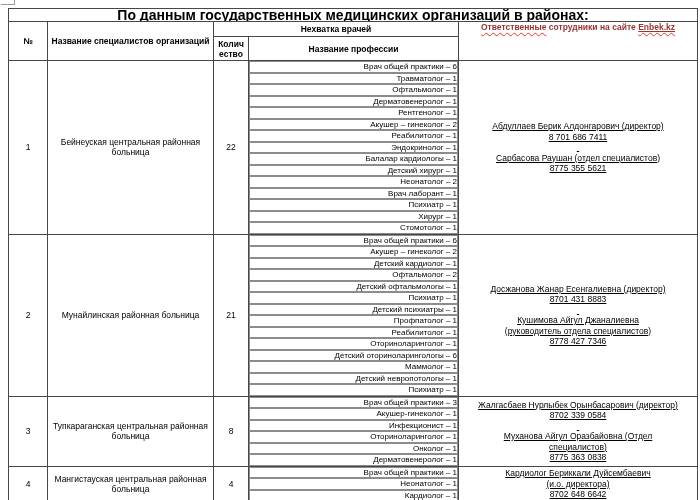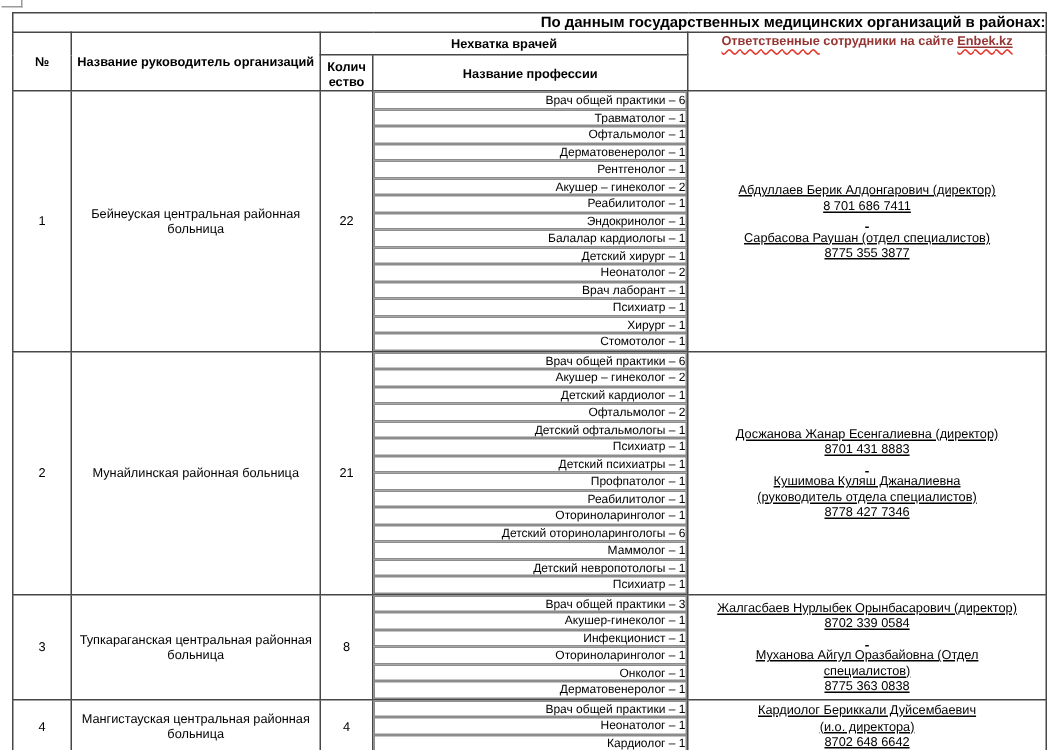--- a/index.html
+++ b/index.html
@@ -12,22 +12,22 @@
   .fragment{
     position:absolute;left:1px;top:0;width:13px;height:4px;
     border-right:1px solid #9a9a9a;border-bottom:1px solid #9a9a9a;
   }
   table.doc{
     border-collapse:collapse;position:absolute;left:8px;top:8px;
     width:689px;table-layout:fixed;
   }
   table.doc td{border:1px solid #474747;padding:0;overflow:hidden;}
   .title-cell{
-    font-weight:bold;font-size:10px;height:12px;line-height:11px;
-    text-align:right;color:#000;
+    font-weight:bold;font-size:14px;height:12px;line-height:11px;
+    text-align:center;color:#000;
   }
   .hdr{
     font-weight:bold;font-size:8.5px;text-align:center;
     vertical-align:middle;color:#000;line-height:10px;
   }
   .shortage-hdr{height:14px;margin-top:24px;}
   .count-hdr{height:23px;}
   .resp-hdr{
     vertical-align:top;padding-top:2px;
     color:var(--header-red,#963634);
@@ -75,21 +75,21 @@
         <col style="width:35px">
       <col style="width:210px">
         <col style="width:239px">
     </colgroup>
     <thead>
       <tr>
         <td colspan="5" class="title-cell">По данным государственных медицинских организаций в районах:</td>
       </tr>
       <tr>
         <td rowspan="2" class="hdr">№</td>
-        <td rowspan="2" class="hdr">Название руководитель организаций</td>
+        <td rowspan="2" class="hdr">Название специалистов организаций</td>
         <td colspan="2" class="hdr shortage-hdr">Нехватка врачей</td>
         <td rowspan="2" class="hdr resp-hdr">
           <span class="wavy">Ответственные</span><span> сотрудники на сайте </span><span class="solid-underline"><span class="wavy">Enbek.kz</span></span>
         </td>
       </tr>
       <tr>
         <td class="hdr count-hdr">Колич ество</td>
         <td class="hdr">Название профессии</td>
       </tr>
     </thead>
@@ -113,21 +113,21 @@
             <div class="prof-box">Врач лаборант – 1</div>
             <div class="prof-box">Психиатр – 1</div>
             <div class="prof-box">Хирург – 1</div>
             <div class="prof-box">Стомотолог – 1</div>
           </td>
     <td class="resp-cell">
             <div class="resp-line">Абдуллаев Берик Алдонгарович (директор)</div>
             <div class="resp-line">8 701 686 7411</div>
             <div class="resp-line blank">&nbsp;</div>
             <div class="resp-line">Сарбасова Раушан  (отдел специалистов)</div>
-            <div class="resp-line">8775 355 3877</div>
+            <div class="resp-line">8775 355 5621</div>
           </td>
   </tr>
 
   <tr>
     <td class="num-cell">2</td>
     <td class="org-cell">Мунайлинская районная больница</td>
     <td class="count-cell">21</td>
     <td class="prof-cell">
             <div class="prof-box">Врач общей практики – 6</div>
             <div class="prof-box">Акушер – гинеколог – 2</div>
@@ -141,21 +141,21 @@
             <div class="prof-box">Оториноларинголог – 1</div>
             <div class="prof-box">Детский оториноларингологы – 6</div>
             <div class="prof-box">Маммолог – 1</div>
             <div class="prof-box">Детский невропотологы – 1</div>
             <div class="prof-box">Психиатр – 1</div>
           </td>
     <td class="resp-cell">
             <div class="resp-line">Досжанова Жанар Есенгалиевна (директор)</div>
             <div class="resp-line">8701 431 8883</div>
             <div class="resp-line blank">&nbsp;</div>
-            <div class="resp-line">Кушимова Куляш Джаналиевна</div>
+            <div class="resp-line">Кушимова Айгул Джаналиевна</div>
             <div class="resp-line">(руководитель отдела специалистов)</div>
             <div class="resp-line">8778 427 7346</div>
           </td>
   </tr>
 
   <tr>
     <td class="num-cell">3</td>
     <td class="org-cell">Тупкараганская центральная районная больница</td>
     <td class="count-cell">8</td>
     <td class="prof-cell">

